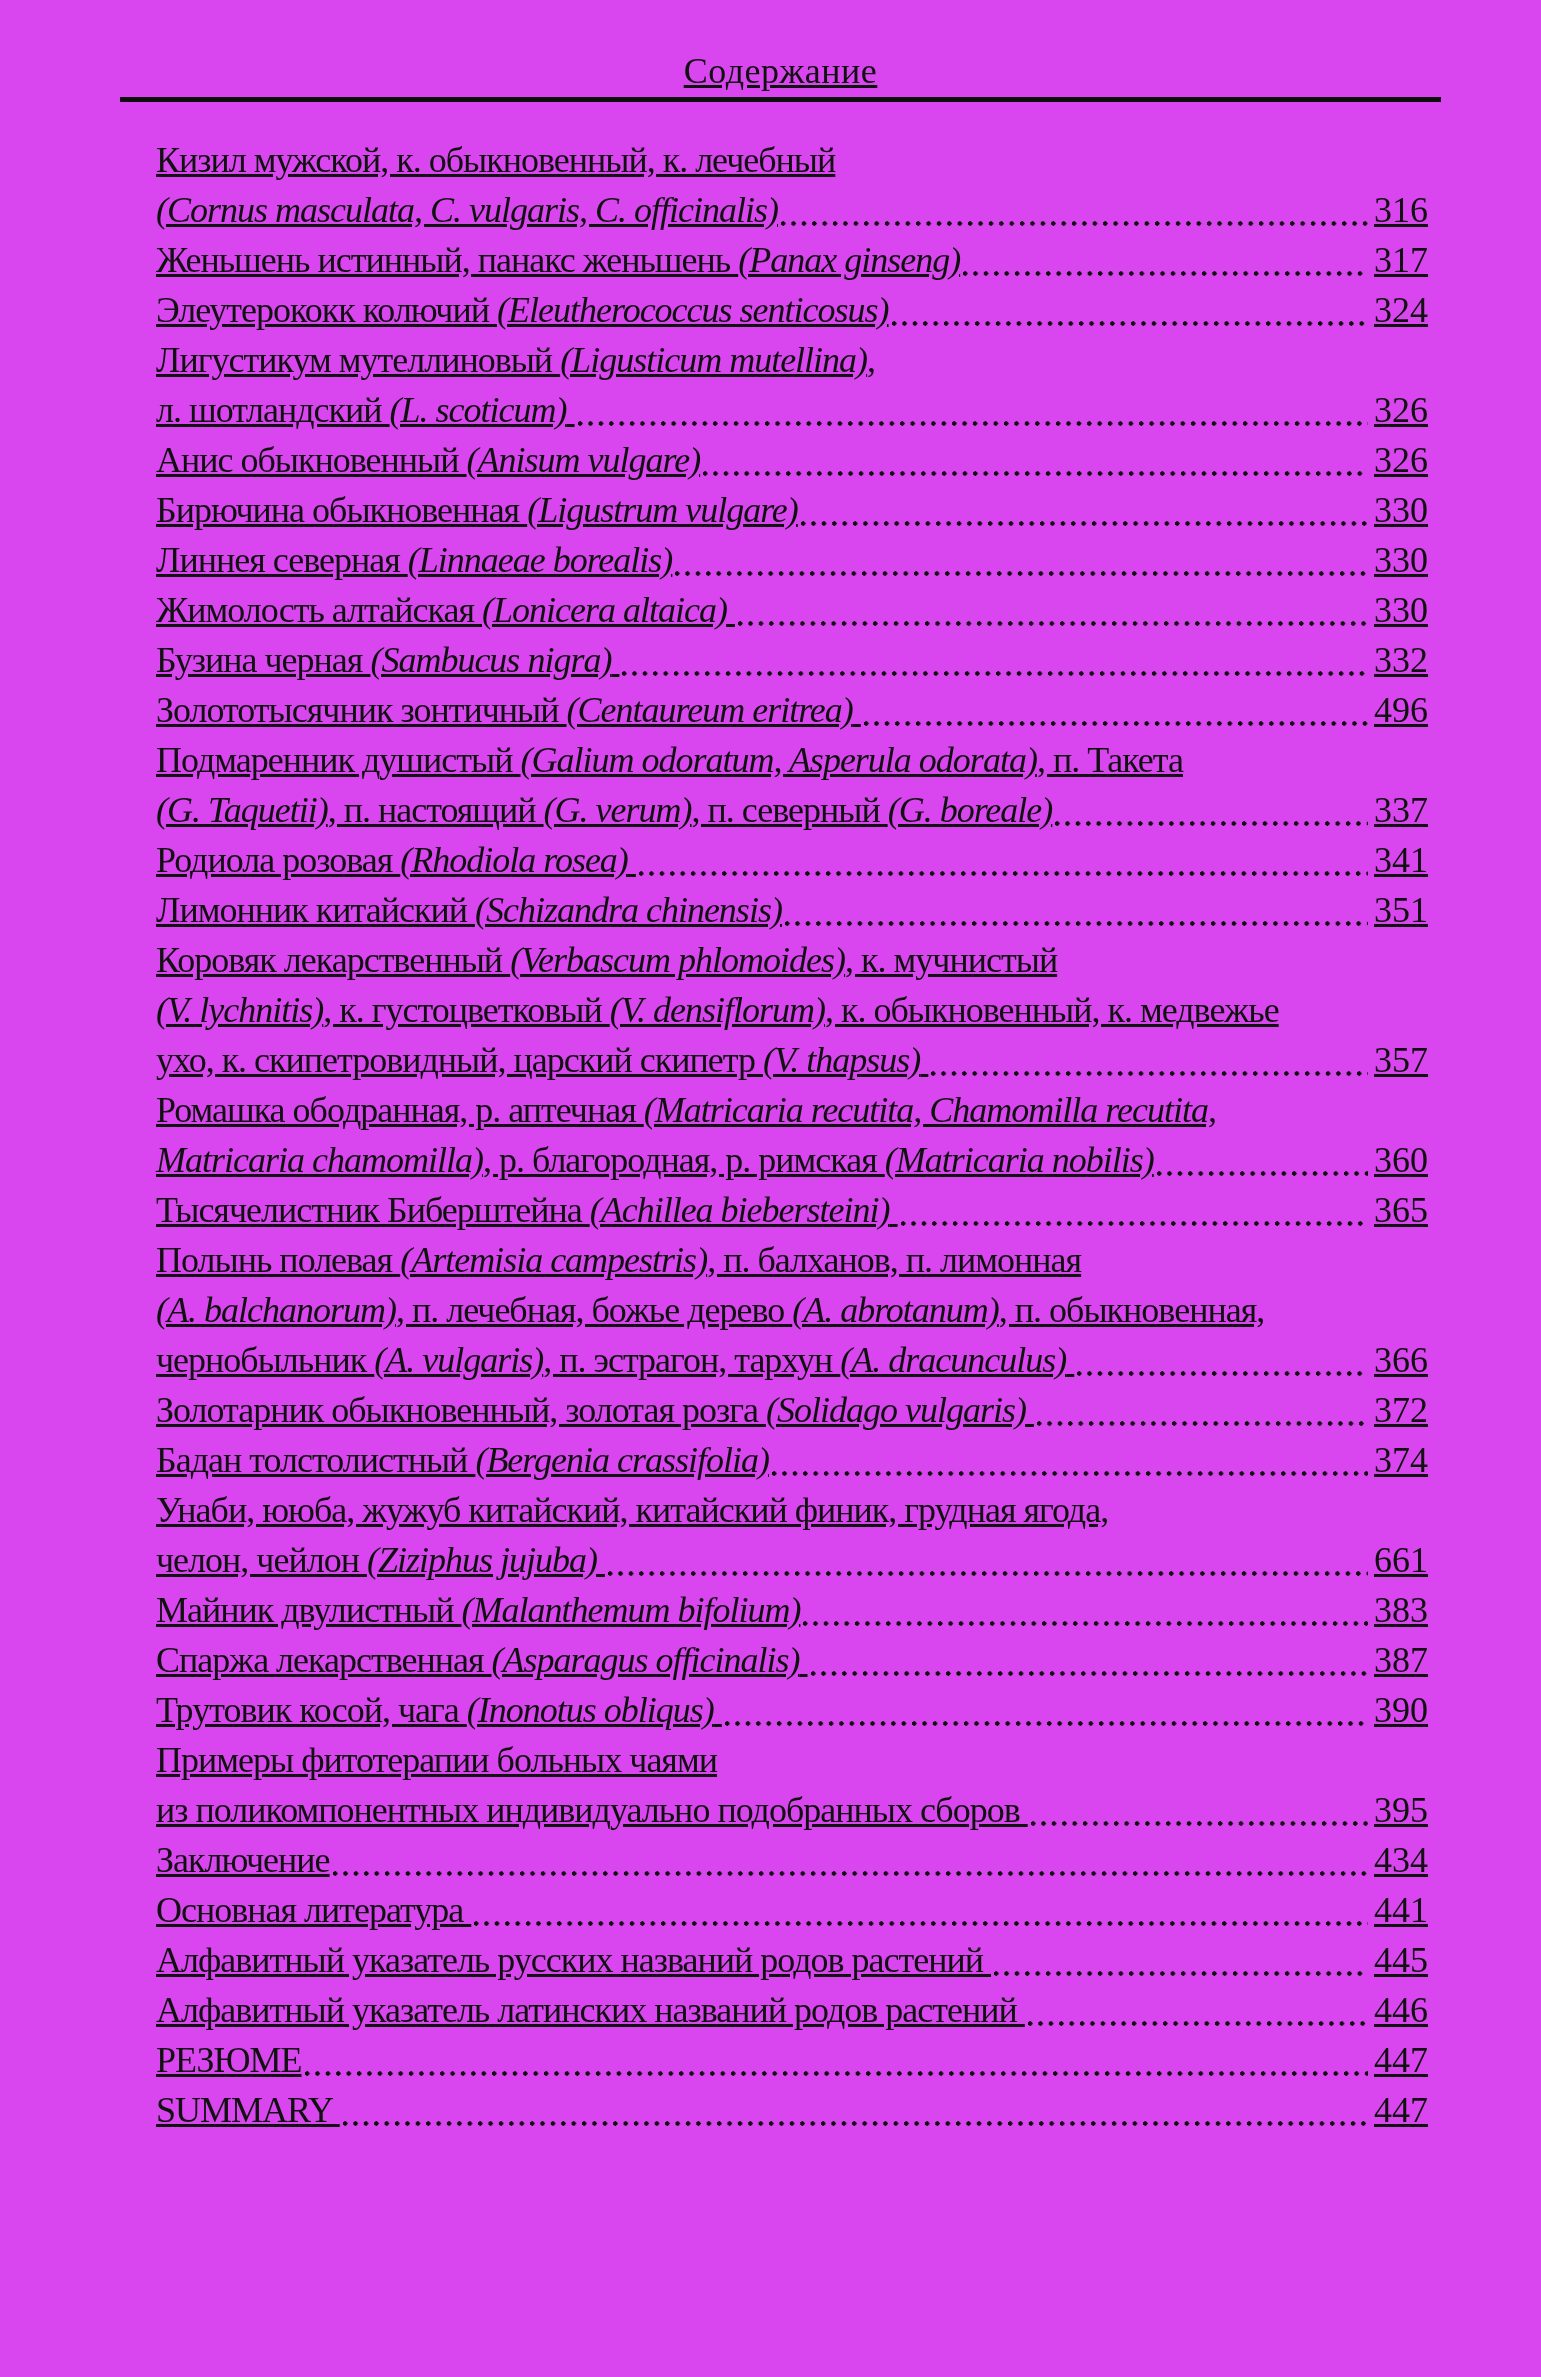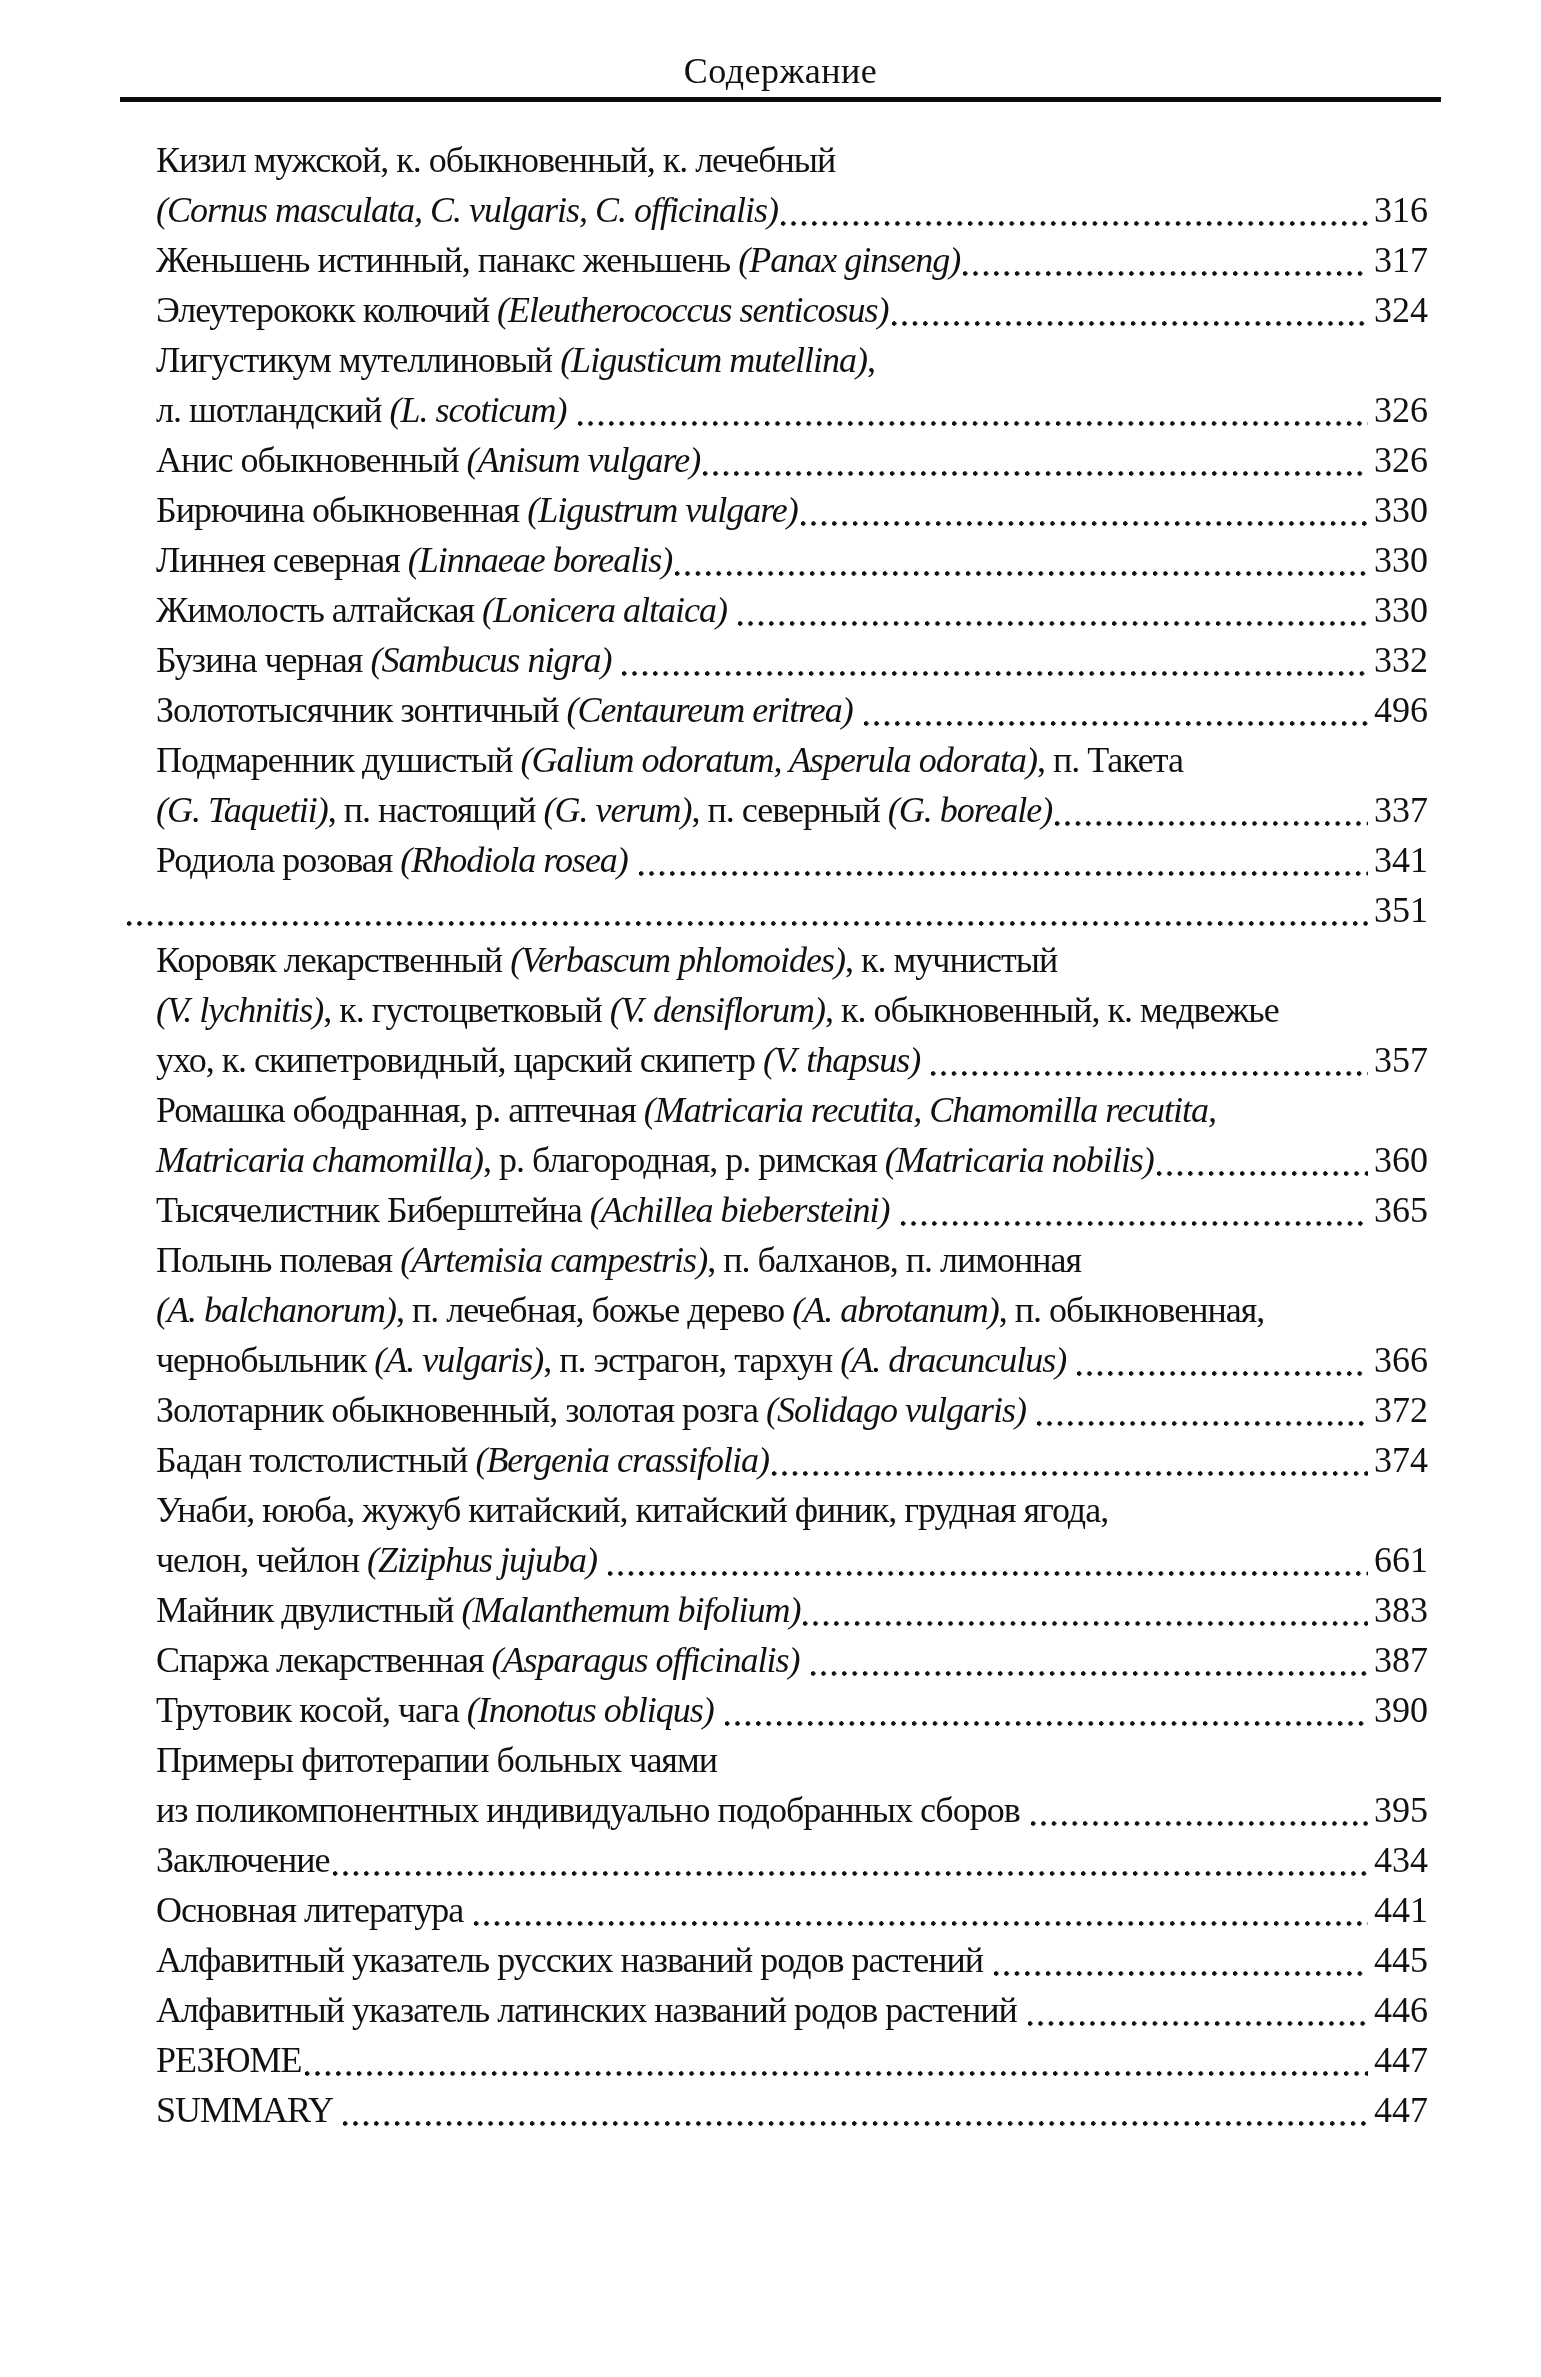--- a/index.html
+++ b/index.html
@@ -4,23 +4,24 @@
 <style>
   html, body { margin: 0; padding: 0; }
   body {
     background: #e8e8e8;
     font-family: "Liberation Serif", "DejaVu Serif", serif;
   }
   .sheet {
     position: relative;
     width: 1541px;
     height: 2377px;
-    background: #ffffff;
+    background: #d946ef;
     color: #111111;
     overflow: hidden;
+    text-decoration: underline;
   }
   .header {
     padding-top: 53px;
   }
   .page-title {
     margin: 0 0 0 120px;
     width: 1321px;
     font-size: 36px;
     font-weight: 400;
     line-height: 1.0;
@@ -140,20 +141,21 @@
         <span class="line"><span class="it">(G. Taquetii)</span><span>, п. настоящий </span><span class="it">(G. verum)</span><span>, п. северный </span><span class="it">(G. boreale)</span></span>
         <span class="leader"></span>
         <span class="page-num">337</span>
       </div>
       <div class="row">
         <span class="line"><span>Родиола розовая </span><span class="it">(Rhodiola rosea)</span><span> </span></span>
         <span class="leader"></span>
         <span class="page-num">341</span>
       </div>
       <div class="row">
+        <span class="line"><span>Лимонник китайский </span><span class="it">(Schizandra chinensis)</span></span>
         <span class="leader"></span>
         <span class="page-num">351</span>
       </div>
       <div class="row">
         <span class="line"><span>Коровяк лекарственный </span><span class="it">(Verbascum phlomoides)</span><span>, к. мучнистый</span></span>
       </div>
       <div class="row">
         <span class="line"><span class="it">(V. lychnitis)</span><span>, к. густоцветковый </span><span class="it">(V. densiflorum)</span><span>, к. обыкновенный, к. медвежье</span></span>
       </div>
       <div class="row">

